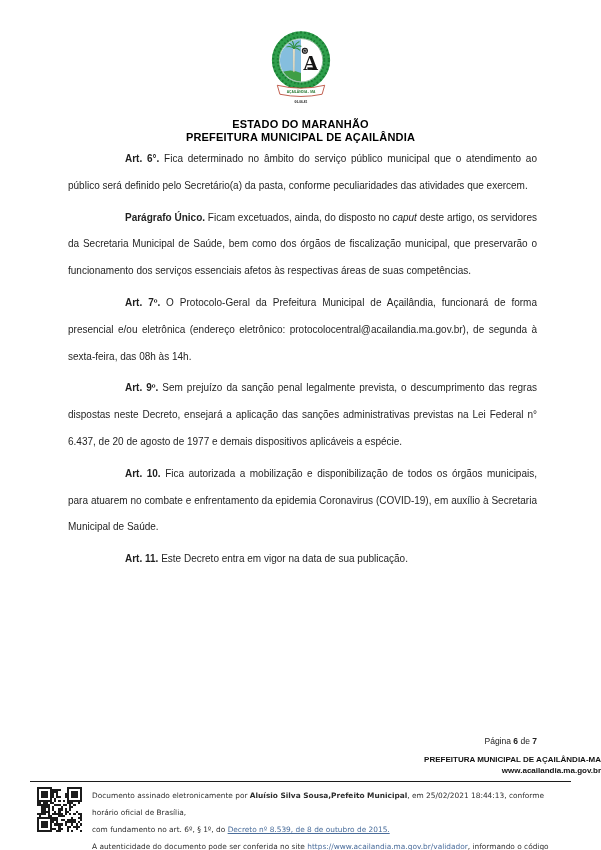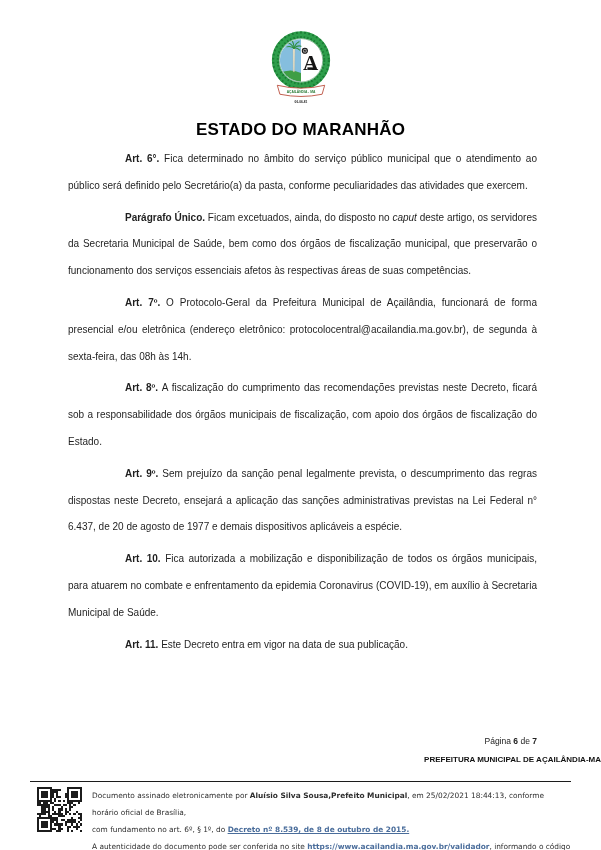--- a/index.html
+++ b/index.html
@@ -4,36 +4,36 @@
 <style>
   html,body{margin:0;padding:0;background:#e9e9e9;}
   .page{
     position:relative;width:601px;height:850px;background:#ffffff;
     margin:0 auto;font-family:"Liberation Sans",sans-serif;color:#1f1f1f;
     overflow:hidden;
   }
   
   .header{position:absolute;top:30px;left:0;right:0;text-align:center;}
   .crest{display:block;margin:0 auto;}
-  .header-lines{margin-top:18px;font-weight:bold;font-size:17px;line-height:12.5px;color:#000;letter-spacing:.2px;}
+  .header-lines{margin-top:12px;font-weight:bold;font-size:11px;line-height:12.5px;color:#000;letter-spacing:.2px;}
   
   .body-text{position:absolute;top:146px;left:68px;width:469px;font-size:10px;line-height:26.8px;text-align:justify;}
   .body-text p{margin:0 0 5px 0;text-indent:57px;}
   .b{font-weight:bold;}
   .i{font-style:italic;}
   .u{}
   
   .page-number{position:absolute;top:736px;right:64px;font-size:8.5px;color:#222;}
   
   .footer-org{position:absolute;top:754px;left:0;right:0;text-align:right;font-weight:bold;font-size:8px;line-height:11px;color:#111;}
   
   .verify{position:absolute;top:781px;left:30px;width:541px;border-top:1.6px solid #1c1c1c;padding-top:5px;display:flex;align-items:flex-start;}
   .qr{margin-left:7px;flex:none;}
   .verify-text{margin-left:10px;font-family:"DejaVu Sans",sans-serif;font-size:7.4px;line-height:17px;color:#2e2e2e;}
-  .link{color:#4a6d9b;text-decoration:underline;cursor:pointer;font-weight:bold;}
+  .link{color:#4a6d9b;text-decoration:underline;cursor:pointer;}
 </style>
 </head>
 <body>
 
 <div class="page">
 
   <div class="header">
     <svg class="crest" viewBox="0 0 100 118" width="64" height="76">
       <g>
         <circle cx="50" cy="47" r="40" fill="none" stroke="#2e9e4b" stroke-width="11"></circle>
@@ -66,37 +66,38 @@
         </g>
       </g>
       <g>
         <path d="M13 86 Q50 95 87 86 L83 100 Q50 107 17 100 Z" fill="#ffffff" stroke="#b5412f" stroke-width="1.3"></path>
         <text x="50" y="98.5" font-size="5.2" font-weight="bold" fill="#2a7a35" text-anchor="middle">AÇAILÂNDIA - MA</text>
       </g>
       <text x="50" y="113" font-size="5" font-weight="bold" fill="#222" text-anchor="middle">06-06-81</text>
     </svg>
     <div class="header-lines">
       <div>ESTADO DO MARANHÃO</div>
+      <div>PREFEITURA MUNICIPAL DE AÇAILÂNDIA</div>
     </div>
   </div>
 
   <div class="body-text">
     <p><span class="b">Art. 6°. </span><span>Fica determinado no âmbito do serviço público municipal que o atendimento ao público será definido pelo Secretário(a) da pasta, conforme peculiaridades das atividades que exercem.</span></p>
     <p><span class="b">Parágrafo Único. </span><span>Ficam excetuados, ainda, do disposto no </span><span class="i">caput</span><span> deste artigo, os servidores da Secretaria Municipal de Saúde, bem como dos órgãos de fiscalização municipal, que preservarão o funcionamento dos serviços essenciais afetos às respectivas áreas de suas competências.</span></p>
     <p><span class="b">Art. 7º. </span><span>O Protocolo-Geral da Prefeitura Municipal de Açailândia, funcionará de forma presencial e/ou eletrônica (endereço eletrônico: </span><span class="u">protocolocentral@acailandia.ma.gov.br)</span><span>, de segunda à sexta-feira, das 08h às 14h.</span></p>
-    <p><span class="b">Art. 8º. </span><span>A fiscalização do cumprimento das recomendações previstas neste Decreto, ficará sob a responsabilidade dos órgãos municipais de fiscalização, com apoio dos órgãos de fiscalização do Estado.</span></p>
     <p><span class="b">Art. 9º. </span><span>Sem prejuízo da sanção penal legalmente prevista, o descumprimento das regras dispostas neste Decreto, ensejará a aplicação das sanções administrativas previstas na Lei Federal n° 6.437, de 20 de agosto de 1977 e demais dispositivos aplicáveis a espécie.</span></p>
     <p><span class="b">Art. 10. </span><span>Fica autorizada a mobilização e disponibilização de todos os órgãos municipais, para atuarem no combate e enfrentamento da epidemia Coronavirus (COVID-19), em auxílio à Secretaria Municipal de Saúde.</span></p>
     <p><span class="b">Art. 11. </span><span>Este Decreto entra em vigor na data de sua publicação.</span></p>
   </div>
 
   <div class="page-number"><span>Página </span><span class="b">6</span><span> de </span><span class="b">7</span></div>
 
   <div class="footer-org">
     <div>PREFEITURA MUNICIPAL DE AÇAILÂNDIA-MA</div>
+    <div>www.acailandia.ma.gov.br</div>
   </div>
 
   <div class="verify">
     <svg class="qr" width="45" height="45" viewBox="0 0 21 21" shape-rendering="crispEdges">
         <rect x="0" y="0" width="1" height="1" fill="#1c1c1c"></rect>
         <rect x="1" y="0" width="1" height="1" fill="#1c1c1c"></rect>
         <rect x="2" y="0" width="1" height="1" fill="#1c1c1c"></rect>
         <rect x="3" y="0" width="1" height="1" fill="#1c1c1c"></rect>
         <rect x="4" y="0" width="1" height="1" fill="#1c1c1c"></rect>
         <rect x="5" y="0" width="1" height="1" fill="#1c1c1c"></rect>

